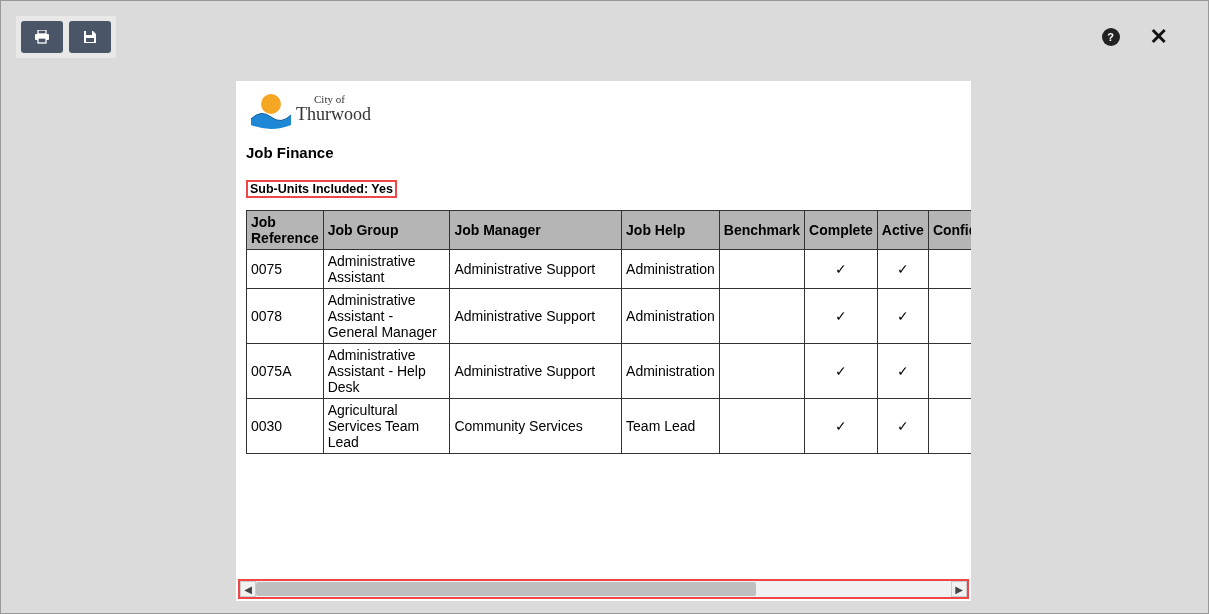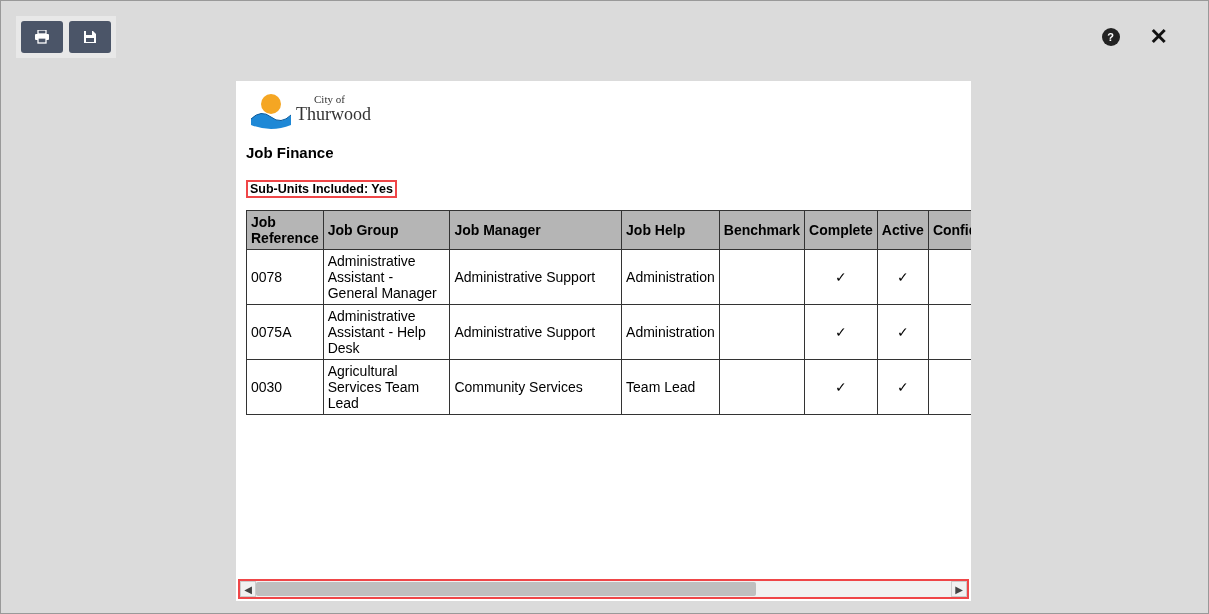--- a/index.html
+++ b/index.html
@@ -228,20 +228,30 @@
           <th style="width:175px">Job Manager</th>
           <th style="width:92px">Job Help</th>
           <th style="width:70px">Benchmark</th>
           <th style="width:60px">Complete</th>
           <th style="width:42px">Active</th>
           <th>Confide</th>
         </tr>
       </thead>
       <tbody id="job-tbody">
           <tr>
+            <td>0075</td>
+            <td>Administrative Assistant</td>
+            <td>Administrative Support</td>
+            <td>Administration</td>
+            <td class="check"></td>
+            <td class="check">✓</td>
+            <td class="check">✓</td>
+            <td class="check"></td>
+          </tr>
+          <tr>
             <td>0078</td>
             <td>Administrative Assistant - General Manager</td>
             <td>Administrative Support</td>
             <td>Administration</td>
             <td class="check"></td>
             <td class="check">✓</td>
             <td class="check">✓</td>
             <td class="check"></td>
           </tr>
           <tr>

